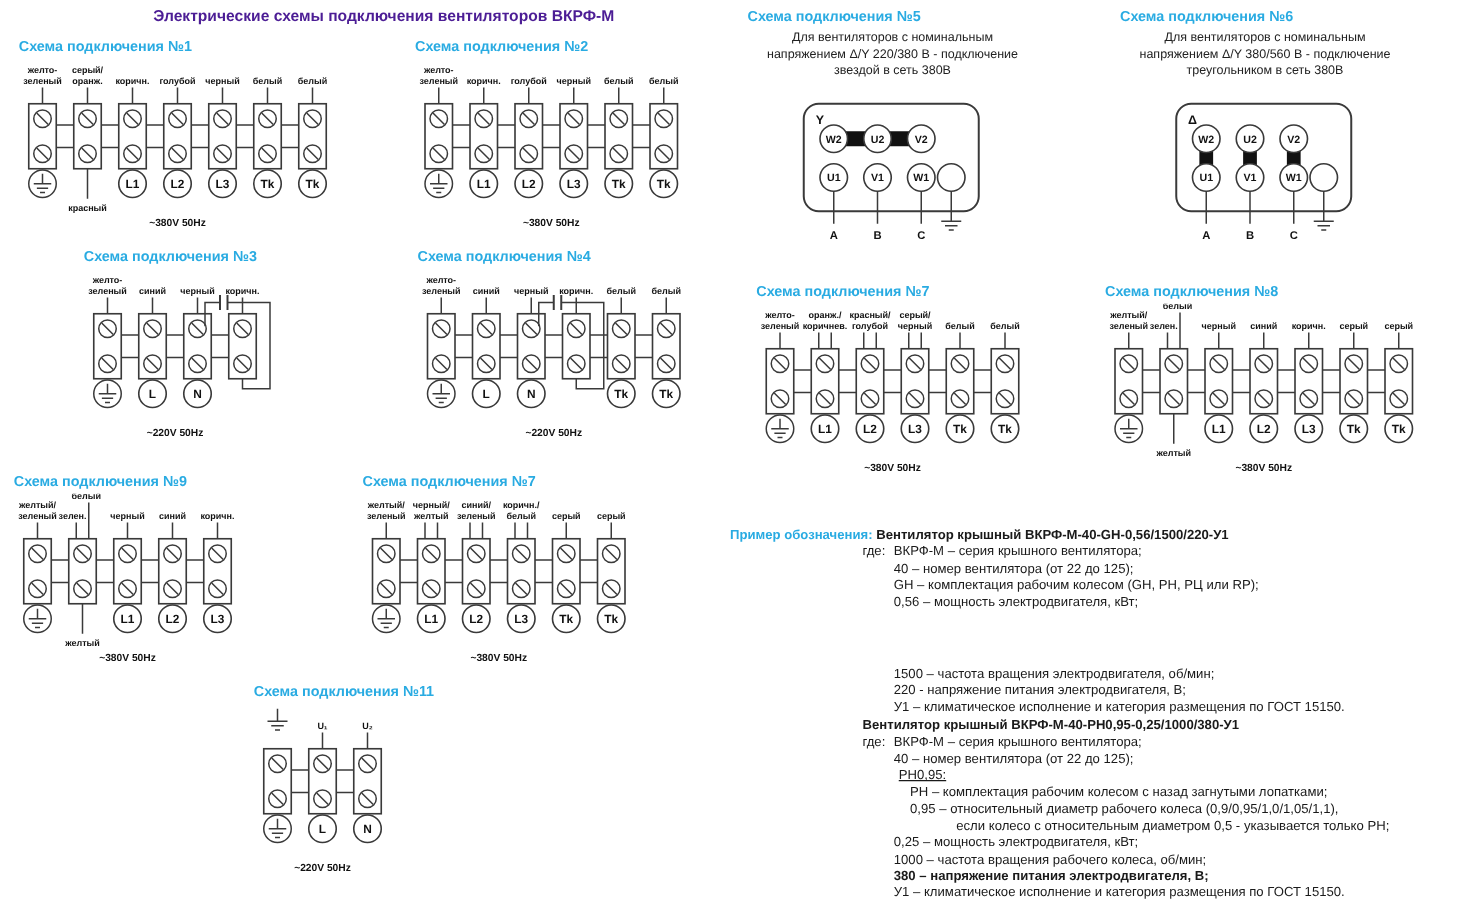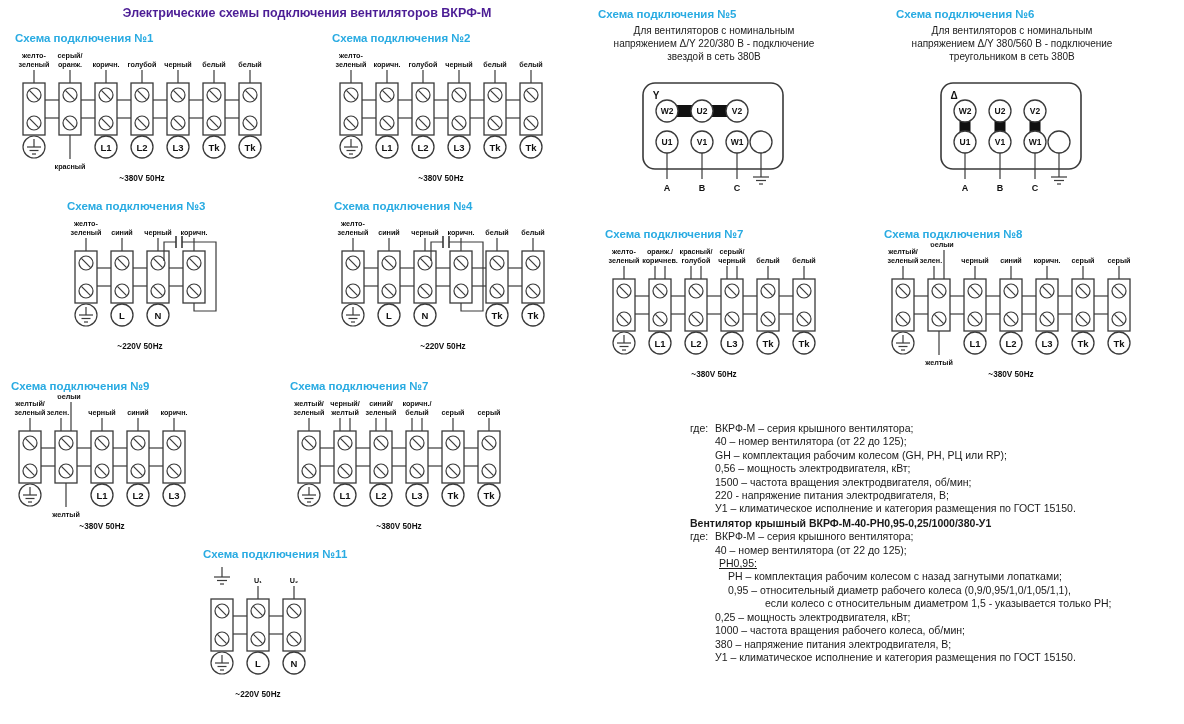--- a/index.html
+++ b/index.html
@@ -880,40 +880,41 @@
         <text x="91" y="20" font-size="7.2" font-weight="bold" text-anchor="middle" fill="#111111">U₂</text>
         <circle cx="91" cy="100" r="11" fill="#fff" stroke="#3a3a3a" stroke-width="1.3"></circle>
         <text x="91" y="103.5" font-size="9.5" font-weight="bold" text-anchor="middle" fill="#111111">N</text>
       </g>
       <text x="55" y="134" font-size="8.2" font-weight="bold" text-anchor="middle" fill="#111111">~220V 50Hz</text>
     </svg>
 </section>
 
 <div class="example" style="left:584px;top:422px;width:596px">
     <div class="ex-block">
+      <div class="ex-head"><span class="ex-label">Пример обозначения: </span><span class="ex-title">Вентилятор крышный ВКРФ-М-40-GH-0,56/1500/220-У1</span></div>
       <div class="ex-body">
         <span class="ex-where">где:</span>
         <div class="ln" style="padding-left: 0px;">ВКРФ-М – серия крышного вентилятора;</div>
         <div class="ln" style="padding-left: 0px;">40 – номер вентилятора (от 22 до 125);</div>
         <div class="ln" style="padding-left: 0px;">GH – комплектация рабочим колесом (GH, РН, РЦ или RP);</div>
         <div class="ln" style="padding-left: 0px;">0,56 – мощность электродвигателя, кВт;</div>
-        <div class="ln" style="padding-left: 0px;">1500 – частота вращения электродвигателя, об/мин;</div>
+        <div class="ln" style="padding-left: 0px; margin-top: 44px;">1500 – частота вращения электродвигателя, об/мин;</div>
         <div class="ln" style="padding-left: 0px;">220 - напряжение питания электродвигателя, В;</div>
         <div class="ln" style="padding-left: 0px;">У1 – климатическое исполнение и категория размещения по ГОСТ 15150.</div>
       </div>
     </div>
     <div class="ex-block">
       <div class="ex-head indent"><span class="ex-title">Вентилятор крышный ВКРФ-М-40-РН0,95-0,25/1000/380-У1</span></div>
       <div class="ex-body">
         <span class="ex-where">где:</span>
         <div class="ln" style="padding-left: 0px;">ВКРФ-М – серия крышного вентилятора;</div>
         <div class="ln" style="padding-left: 0px;">40 – номер вентилятора (от 22 до 125);</div>
         <div class="ln" style="padding-left: 4px; text-decoration: underline;">РН0,95:</div>
         <div class="ln" style="padding-left: 13px;">РН – комплектация рабочим колесом с назад загнутыми лопатками;</div>
         <div class="ln" style="padding-left: 13px;">0,95 – относительный диаметр рабочего колеса (0,9/0,95/1,0/1,05/1,1),</div>
-        <div class="ln" style="padding-left: 50px;">если колесо с относительным диаметром 1,5 - указывается только РН;</div>
+        <div class="ln" style="padding-left: 50px;">если колесо с относительным диаметром 0,5 - указывается только РН;</div>
         <div class="ln" style="padding-left: 0px;">0,25 – мощность электродвигателя, кВт;</div>
         <div class="ln" style="padding-left: 0px;">1000 – частота вращения рабочего колеса, об/мин;</div>
-        <div class="ln" style="padding-left: 0px;">380 – напряжение питания электродвигателя, В;</div>
+        <div class="ln" style="padding-left: 0px; font-weight: bold;">380 – напряжение питания электродвигателя, В;</div>
         <div class="ln" style="padding-left: 0px;">У1 – климатическое исполнение и категория размещения по ГОСТ 15150.</div>
       </div>
     </div>
   </div>
 
 </body></html>

